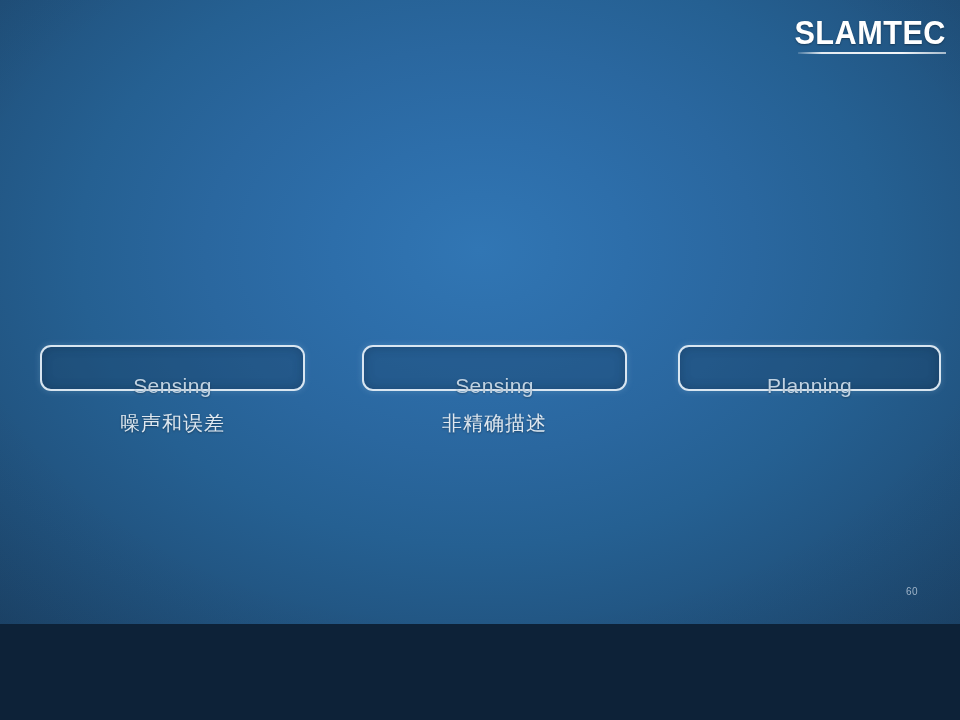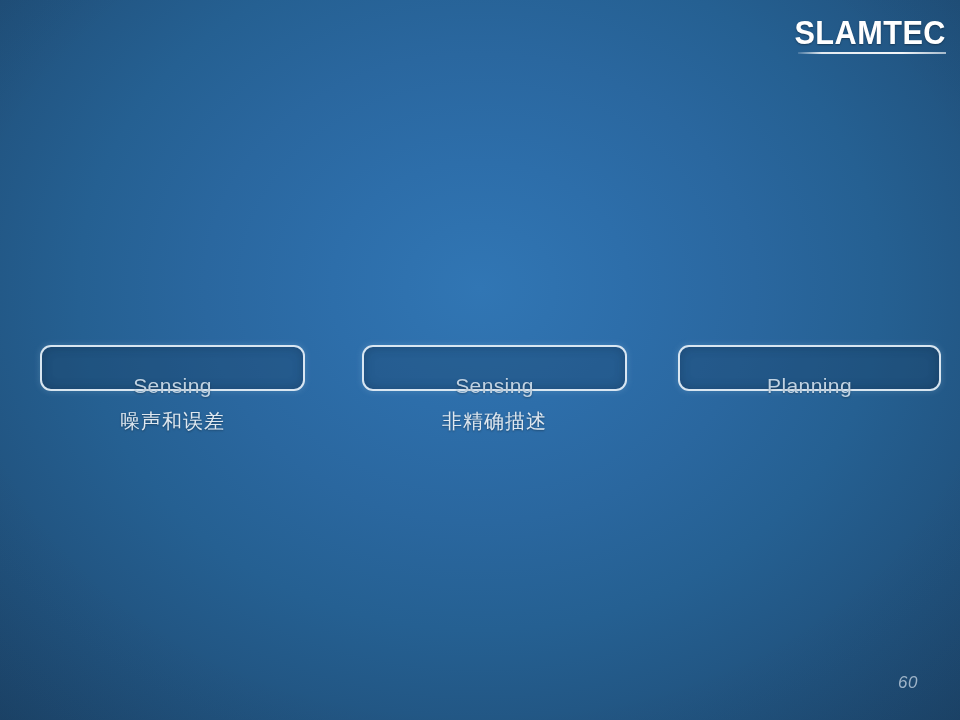--- a/index.html
+++ b/index.html
@@ -7,21 +7,21 @@
 
   html, body {
     width:960px; height:720px;
     overflow:hidden;
     background:#0d2238;
     font-family:"Liberation Sans","DejaVu Sans",sans-serif;
   }
 
   #slide {
     position:relative;
-    width:960px; height:720px;
+    width:960px; height:624px;
     overflow:hidden;
     
     background:
       radial-gradient(110% 125% at 50% 40%,
         #3176b4 0%,
         #2d6eaa 14%,
         #2a679f 26%,
         #256092 38%,
         #21537f 52%,
         #1d466c 66%,
@@ -115,40 +115,39 @@
     font-weight:400;
     letter-spacing:0.4px;
     color:#c0d2e2;
     line-height:1;
     text-shadow:0 1px 2px rgba(0,0,0,0.30);
     margin-top:35px;
   }
 
   .stage-caption {
     margin-top:22px;
-    font-family:Liberation Mono, monospace;
+    font-family:Liberation Serif, serif;
     font-size:20px;
     font-weight:400;
     letter-spacing:1px;
     color:#dfe8f0;
     line-height:1;
     text-shadow:0 1px 2px rgba(0,0,0,0.35);
     white-space:nowrap;
   }
 
   
   #page-number {
     position:absolute;
     right:42px; bottom:27px;
     font-family:"Liberation Sans","DejaVu Sans",sans-serif;
-    font-size:17px;
+    font-size:10px;
     color:#9fb4c8;
     letter-spacing:0.5px;
     z-index:4;
-    font-style:italic;
   }
 </style>
 </head>
 <body>
 
 <div id="slide">
 
   <div id="logo">
     <span id="logo-word">SLAMTEC</span>
     <span id="logo-rule"></span>

